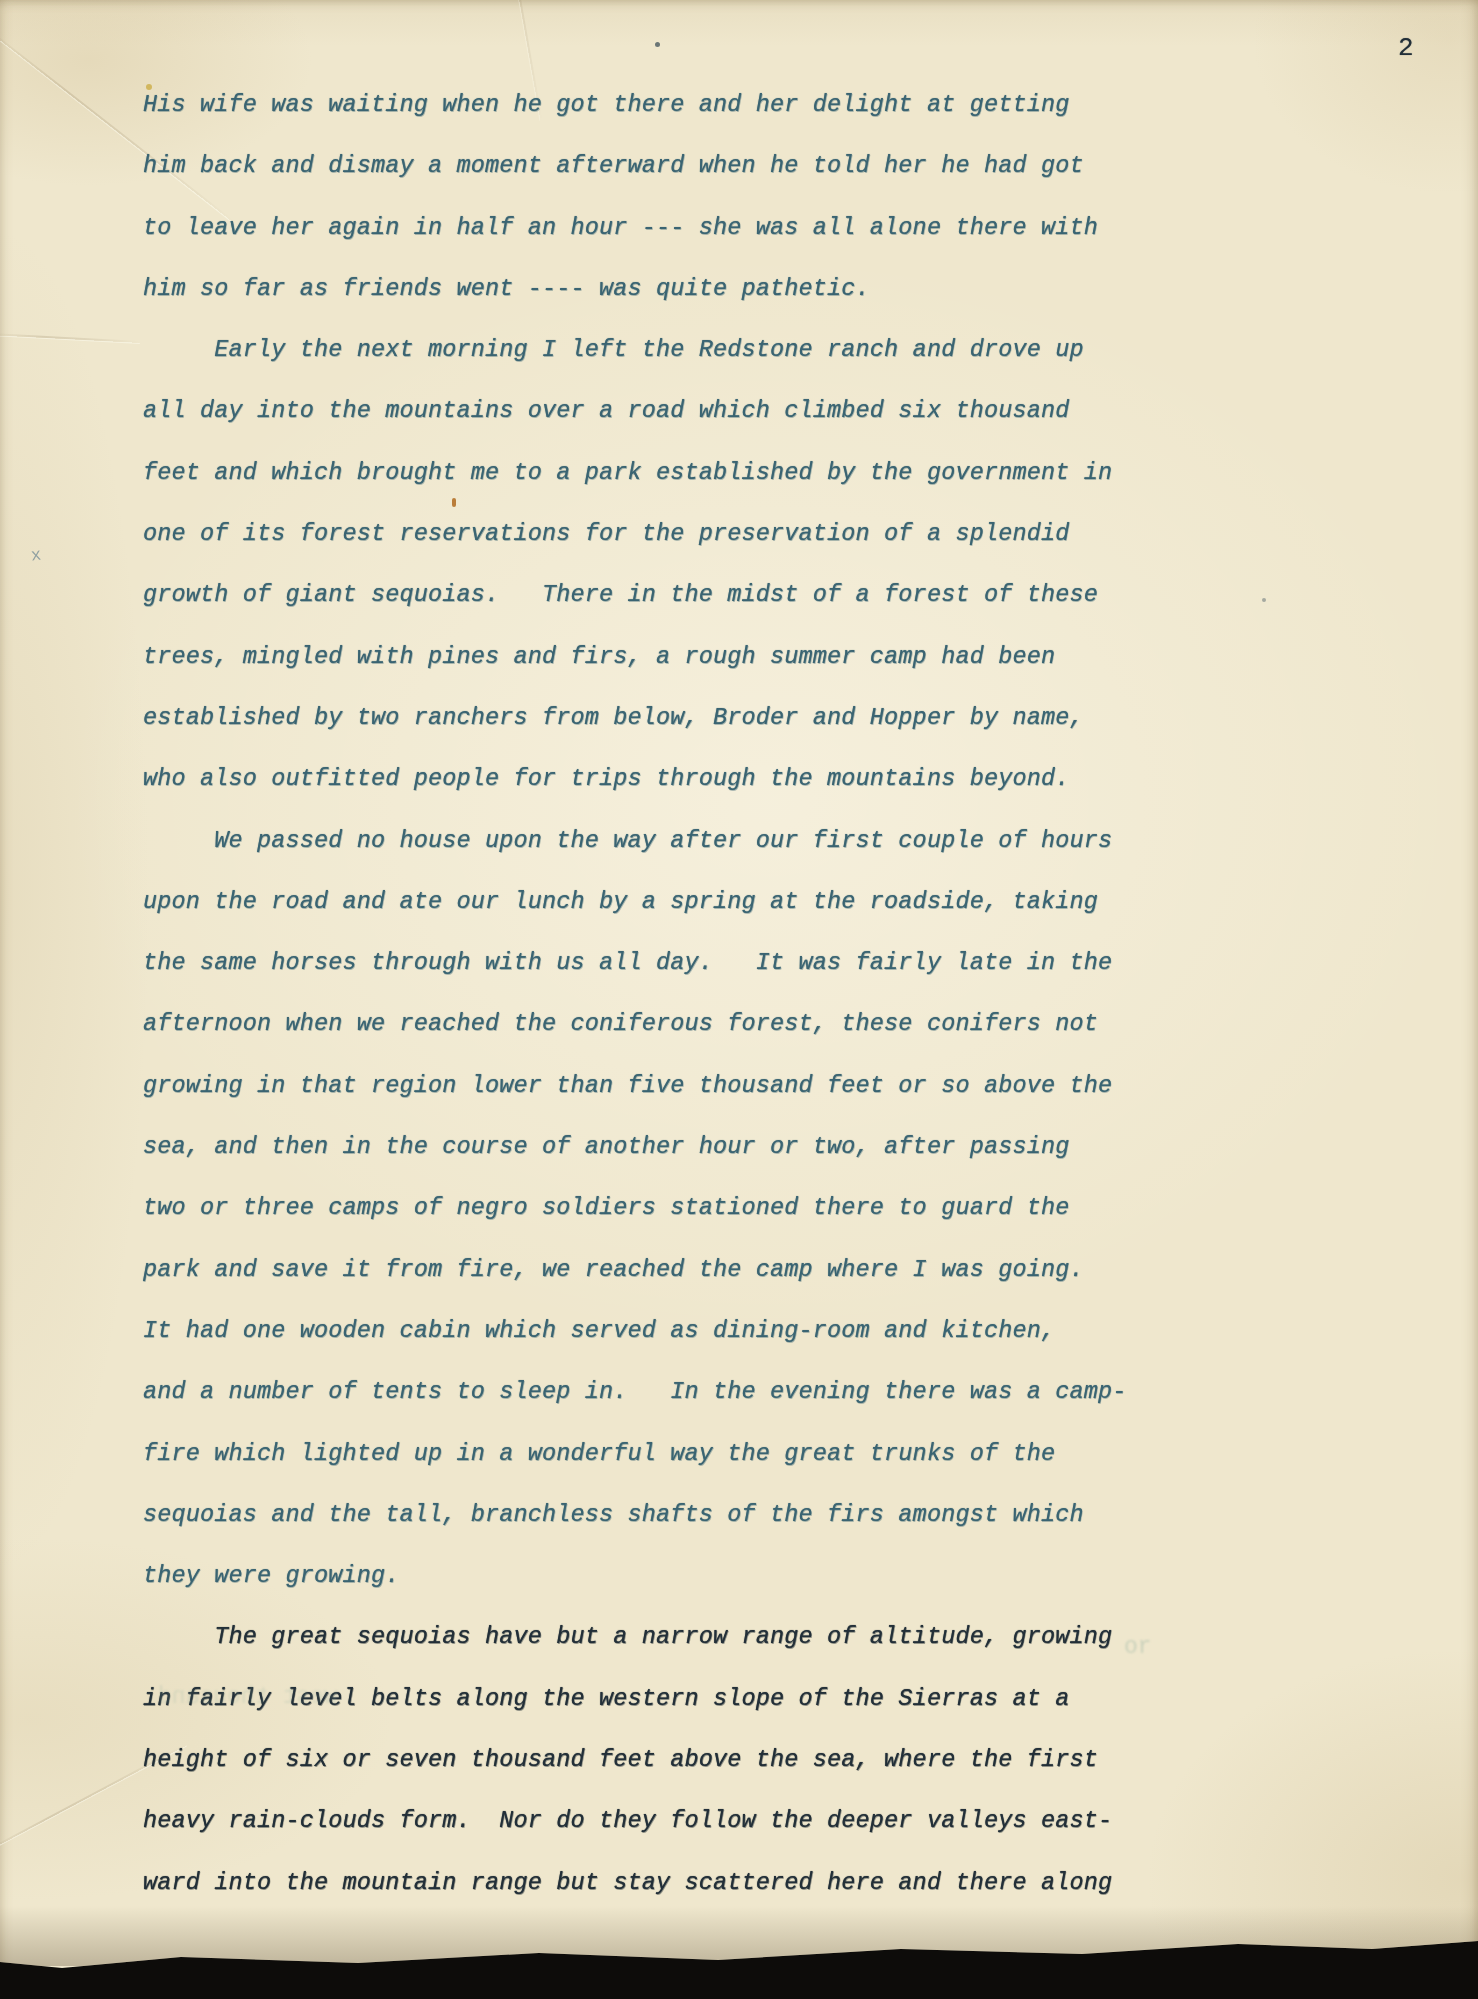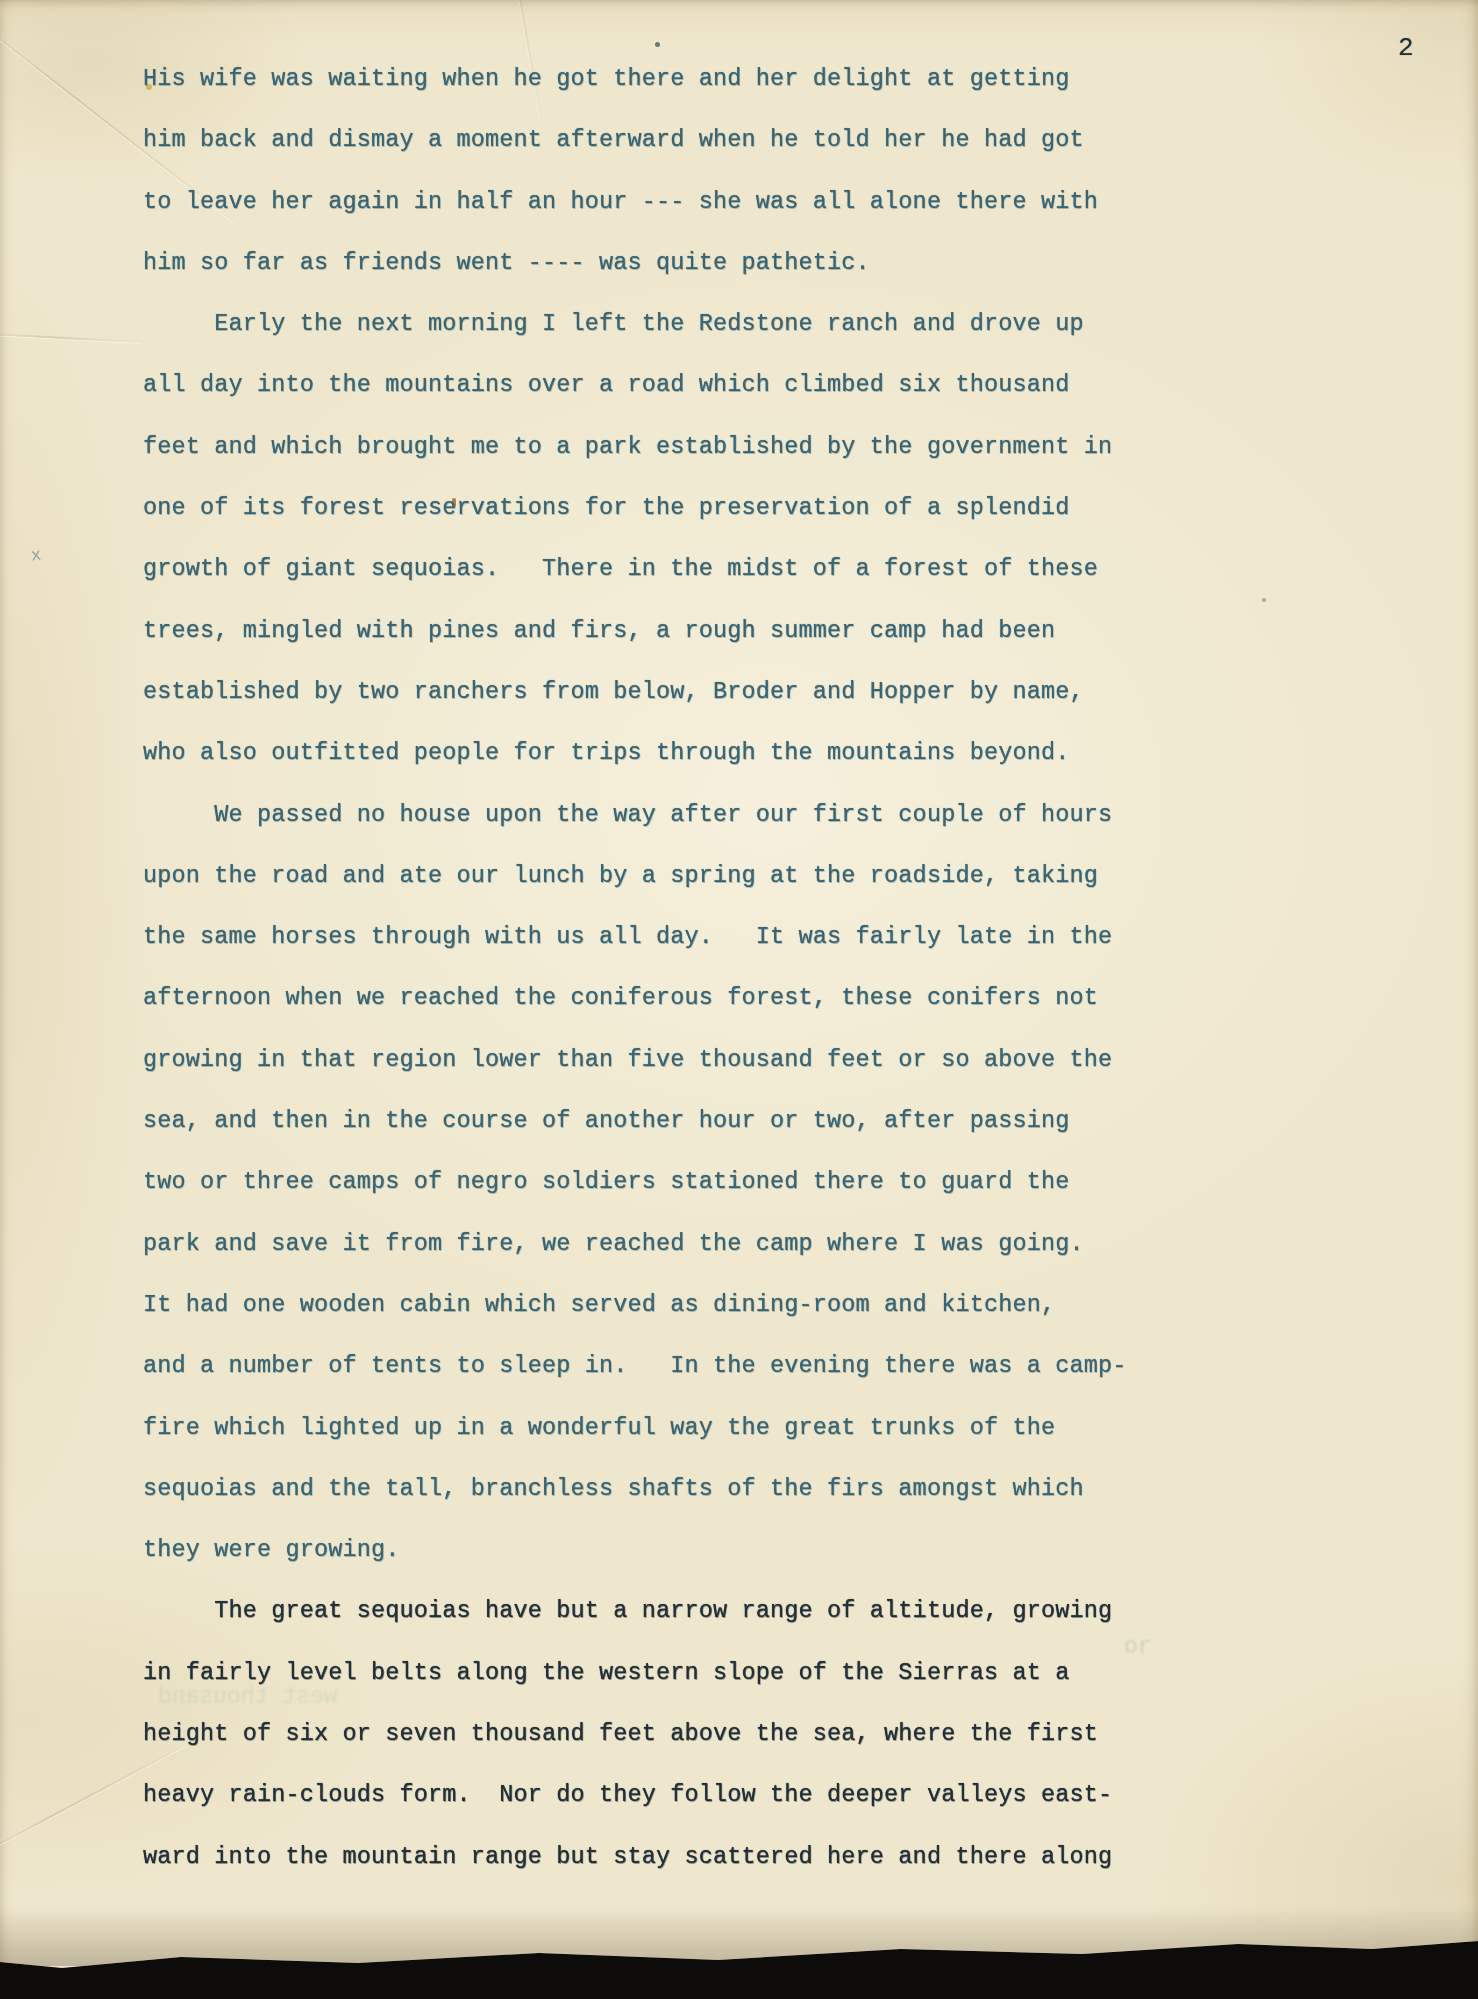--- a/index.html
+++ b/index.html
@@ -32,22 +32,23 @@
     position: absolute; left: 1398px; top: 33px;
     font-size: 26px; color: var(--ink-dark, #222f38);
     text-shadow: 0 0 1px rgba(34,47,56,0.6);
   }
   .margin-mark {
     position: absolute; left: 31px; top: 546px;
     font-size: 17px; color: #6b8693; opacity: 0.7;
     transform: rotate(-6deg);
   }
   .typed-text {
-    position: absolute; left: 143px; top: 48px;
+    position: absolute; left: 143px; top: 74px;
     white-space: pre;
+    font-style: italic;
   }
   .line {
     height: 61.3px; line-height: 61.3px;
     font-size: 23.5px;
     white-space: pre;
     letter-spacing: 0.15px;
   }
   .ink-blue {
     color: var(--ink-blue, #3a6472);
     text-shadow: 0 0 1px rgba(58,100,114,0.75), 0.6px 0.6px 0 rgba(58,100,114,0.35);

